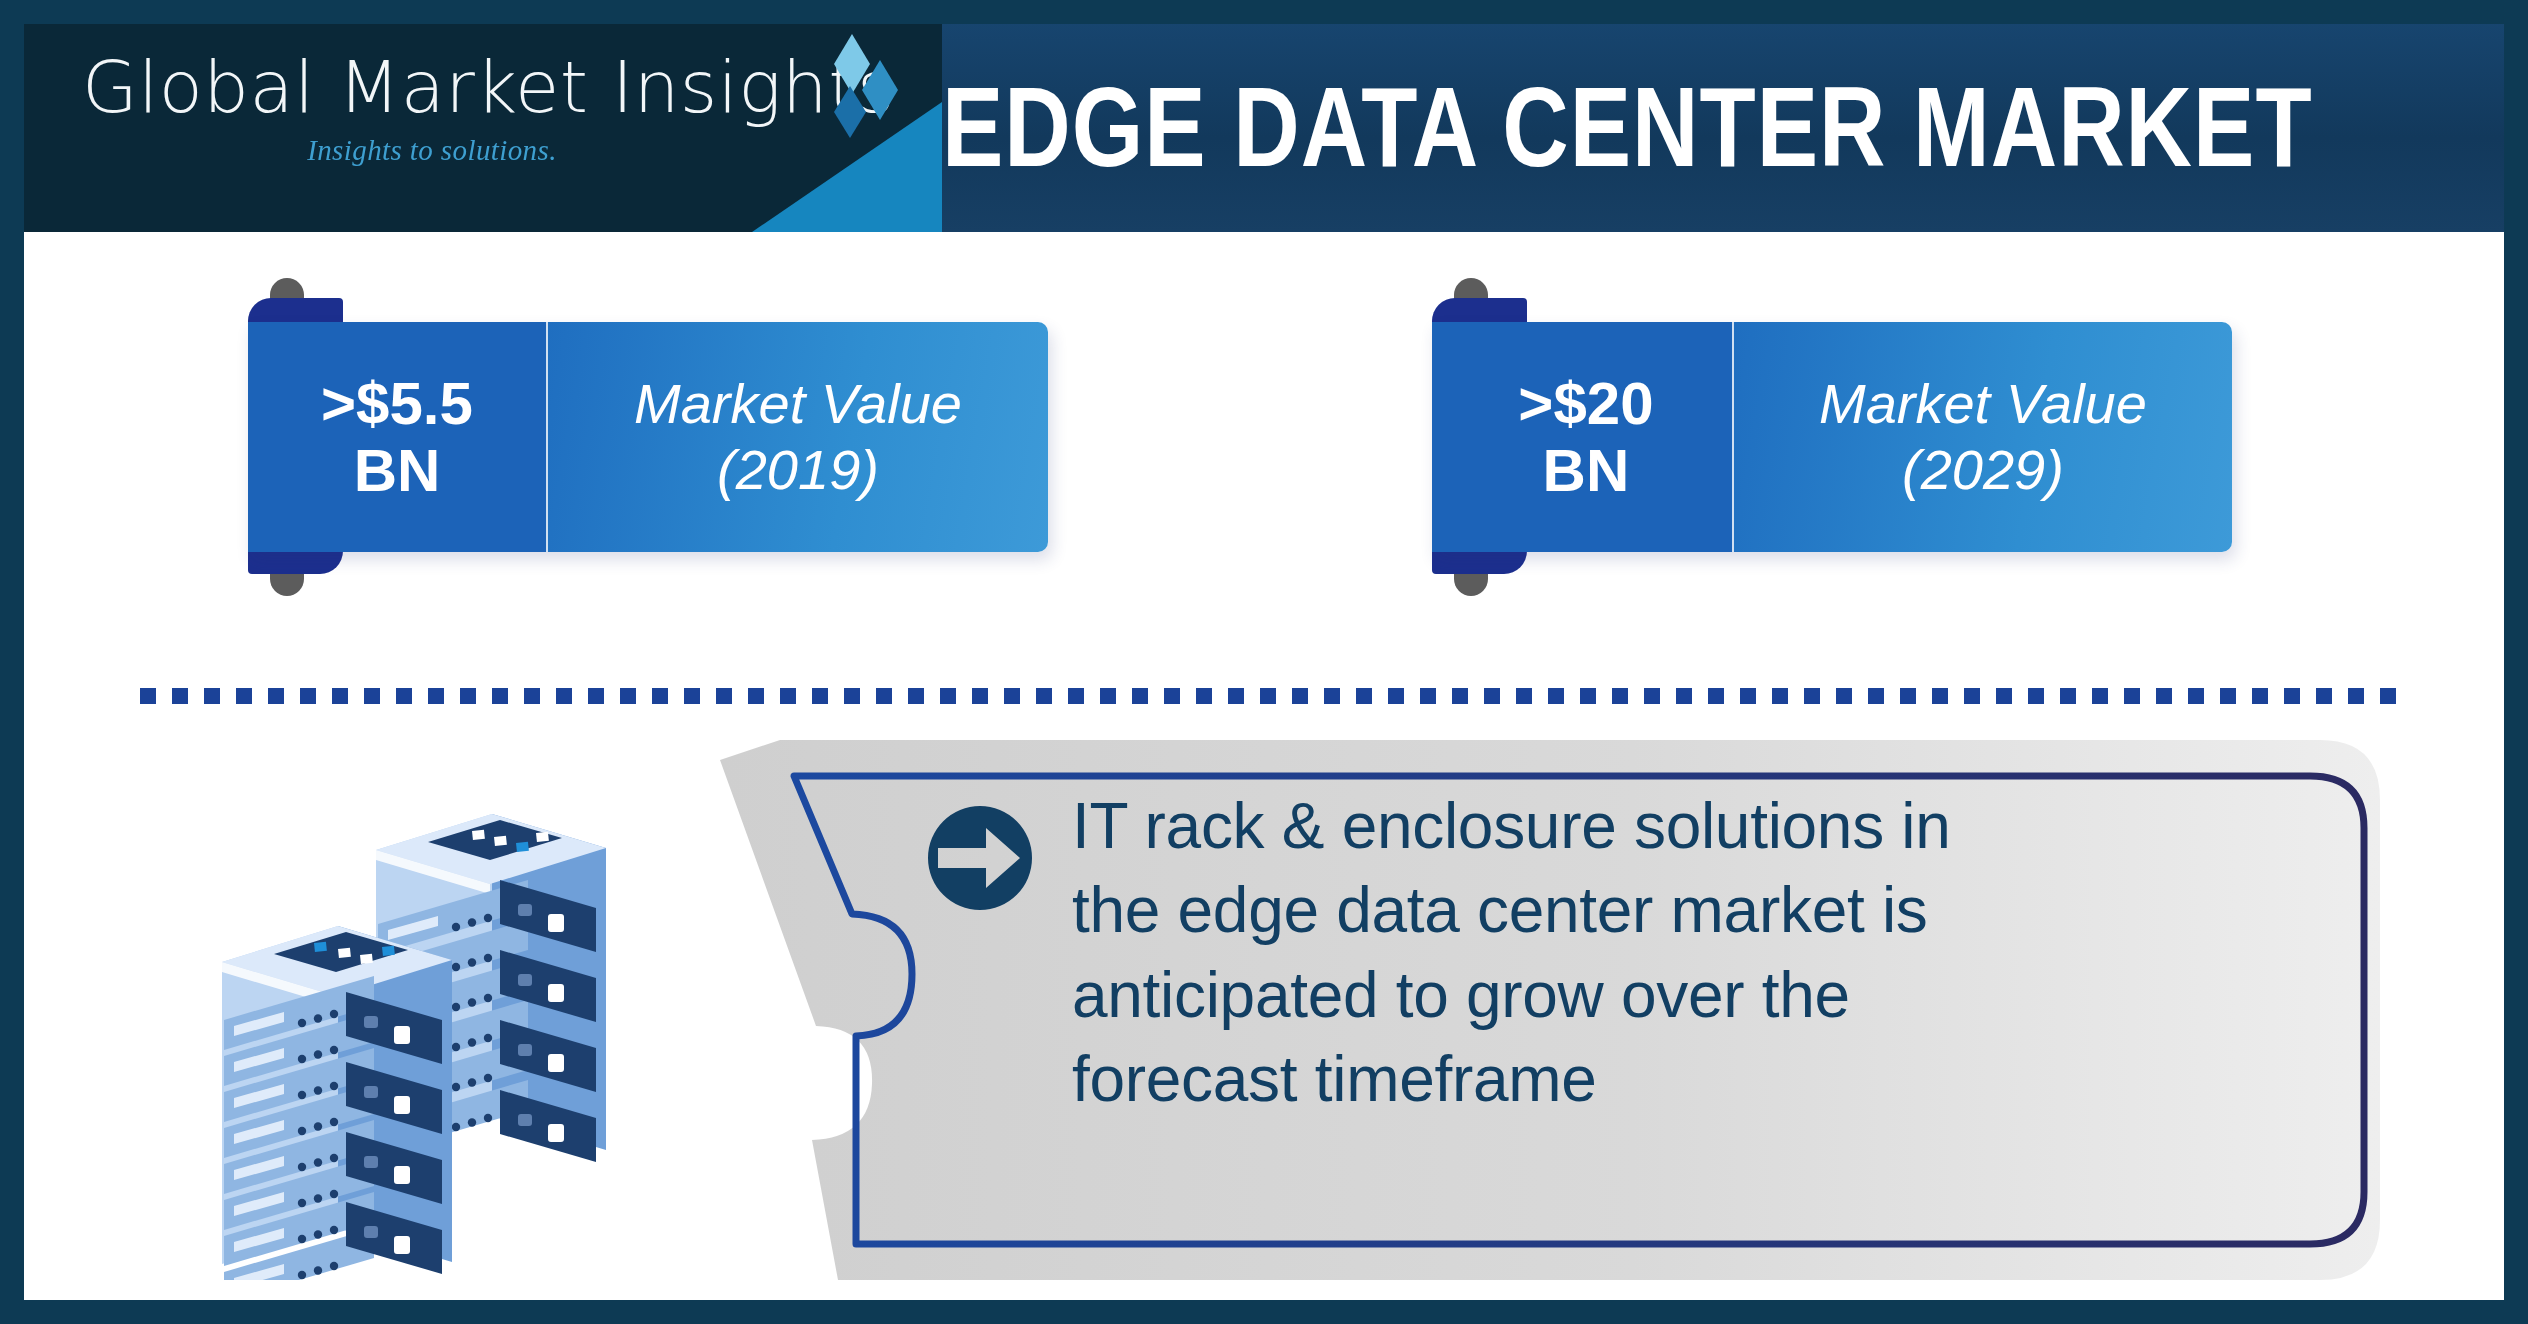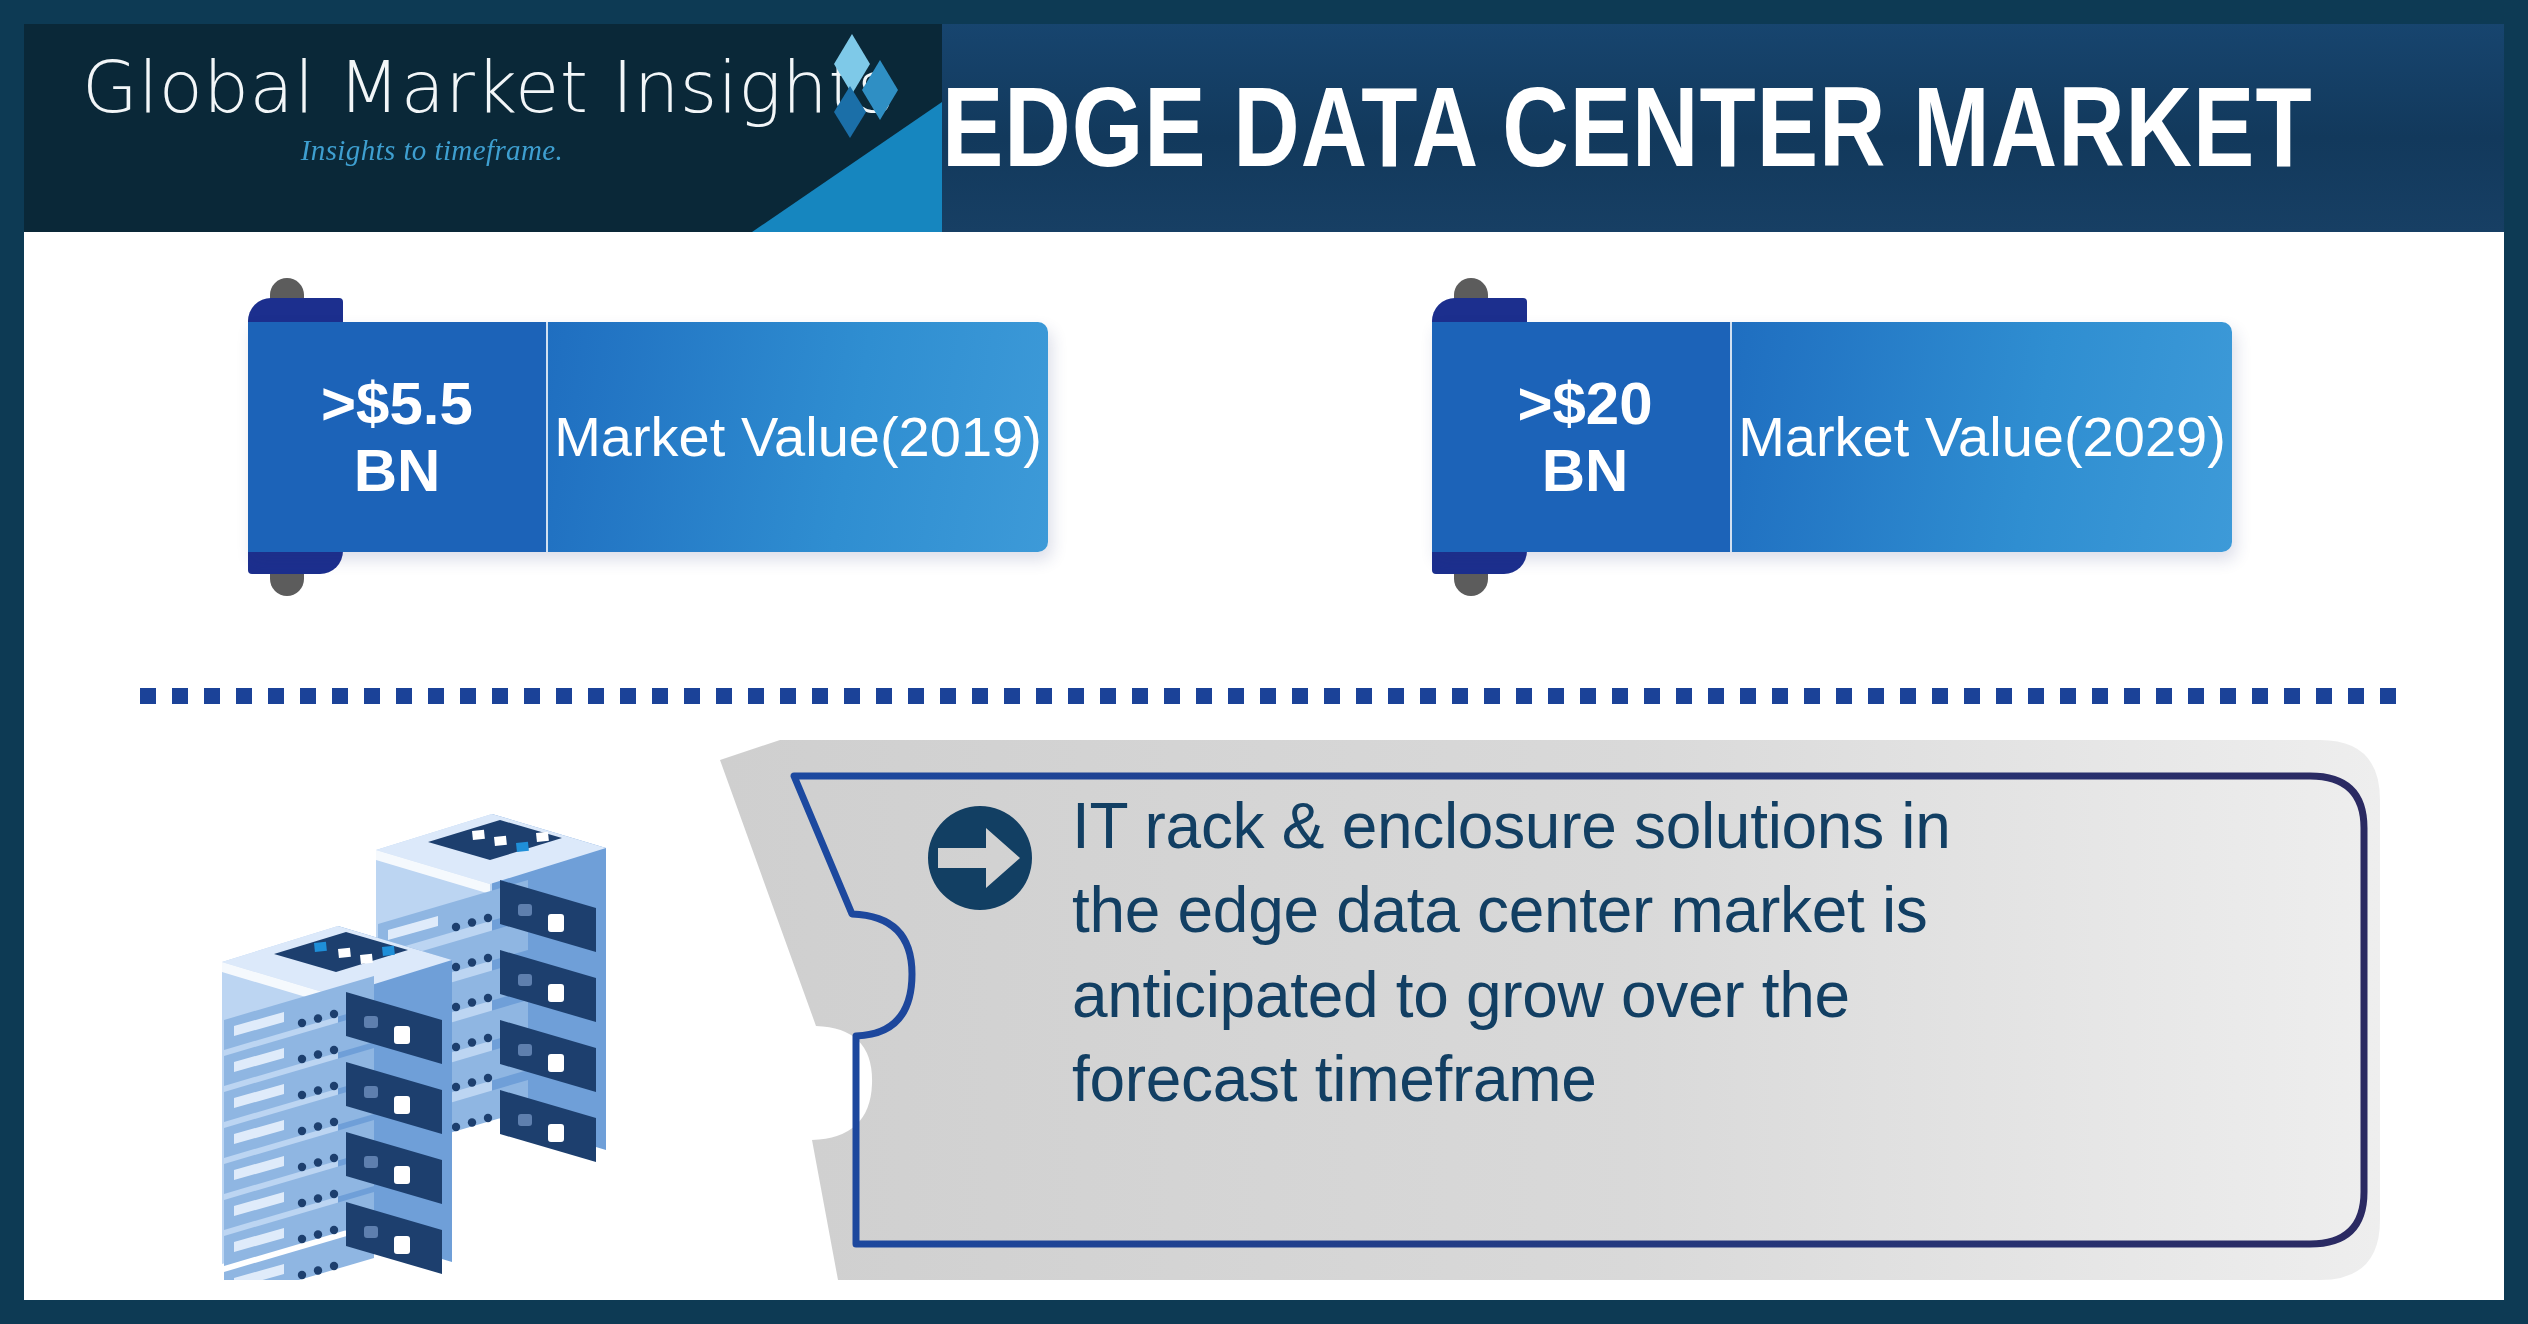--- a/index.html
+++ b/index.html
@@ -172,29 +172,31 @@
     font-weight: 700;
     font-size: 60px;
     line-height: 1.12;
     padding: 0 20px;
     box-sizing: border-box;
     border-right: 2px solid rgba(255,255,255,0.8);
   }
   .badge .label-cell {
     background: linear-gradient(100deg, #1f6ec0 0%, #2f8ed1 60%, #3d9ad8 100%);
     display: flex;
+    flex-direction: column;
     align-items: center;
     justify-content: center;
     color: #ffffff;
     font-weight: 400;
     font-size: 56px;
     line-height: 1.18;
     padding: 0 32px;
     box-sizing: border-box;
     white-space: nowrap;
+    font-style: italic;
   }
 
   #badge-2019 { left: 248px; top: 322px; }
   #badge-2019 .body { width: 800px; }
   #badge-2019 .value-cell { width: 300px; }
   #badge-2019 .label-cell { width: 500px; }
 
   #badge-2026 { left: 1432px; top: 322px; }
   #badge-2026 .body { width: 800px; }
   #badge-2026 .value-cell { width: 303px; padding-left: 28px; }
@@ -268,21 +270,21 @@
 </head>
 <body>
 
 <div id="infographic">
 
   <div class="header">
 
     <div class="header-logo-panel">
       <div class="logo-wrap">
         <div class="logo-wordmark">Global Market Insights</div>
-        <div class="logo-tagline">Insights to timeframe.</div>
+        <div class="logo-tagline">Insights to solutions.</div>
       </div>
       <div class="logo-diamonds">
         <svg width="90" height="120" viewBox="0 0 90 120" xmlns="http://www.w3.org/2000/svg">
           <polygon points="30,0 48,30 30,60 12,30" fill="#7ec9e8"></polygon>
           <polygon points="58,26 76,56 58,86 40,56" fill="#2f8fc4"></polygon>
           <polygon points="28,52 44,78 28,104 12,78" fill="#1b6fa8"></polygon>
         </svg>
       </div>
       <div class="header-corner-triangle"></div>
     </div>

